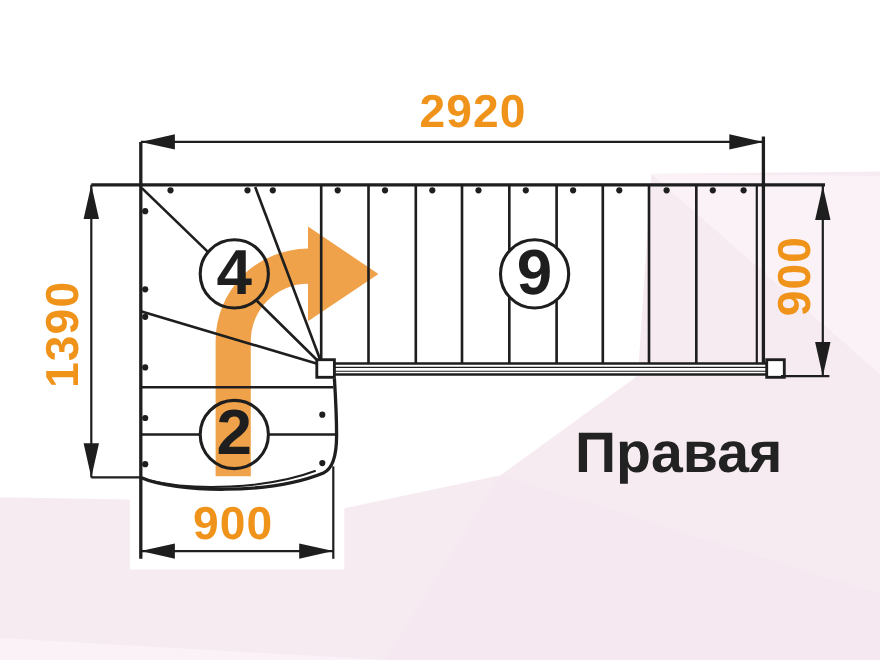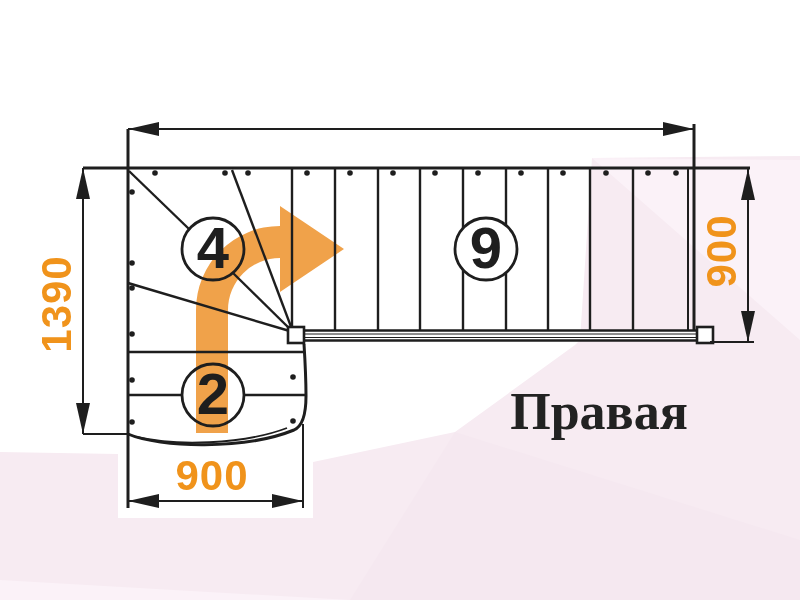--- a/index.html
+++ b/index.html
@@ -137,22 +137,23 @@
         <polygon points="748,342 741,311 755,311"></polygon>
     </g>
 
     <g stroke="#1e1e1e" stroke-width="2.8" fill="none">
       <circle cx="213" cy="249" r="31"></circle>
       <circle cx="486" cy="249" r="31"></circle>
       <circle cx="213" cy="395" r="31"></circle>
     </g>
   </svg>
 
+  <div class="lbl" style="left:430px;top:101px;">2920</div>
   <div class="lbl vert" style="left:57px;top:304px;">1390</div>
   <div class="lbl" style="left:212px;top:476px;">900</div>
   <div class="lbl vert" style="left:722px;top:251px;">900</div>
 
   <div class="count" style="left:213px;top:249px;">4</div>
   <div class="count" style="left:486px;top:249px;">9</div>
   <div class="count" style="left:213px;top:395px;">2</div>
 
-  <div id="plan-title" style="left:599px;top:412px;font-family:Liberation Serif, serif;">Правая</div>
+  <div id="plan-title" style="left:617px;top:412px;">Правая</div>
 </div>
 
 </body></html>

